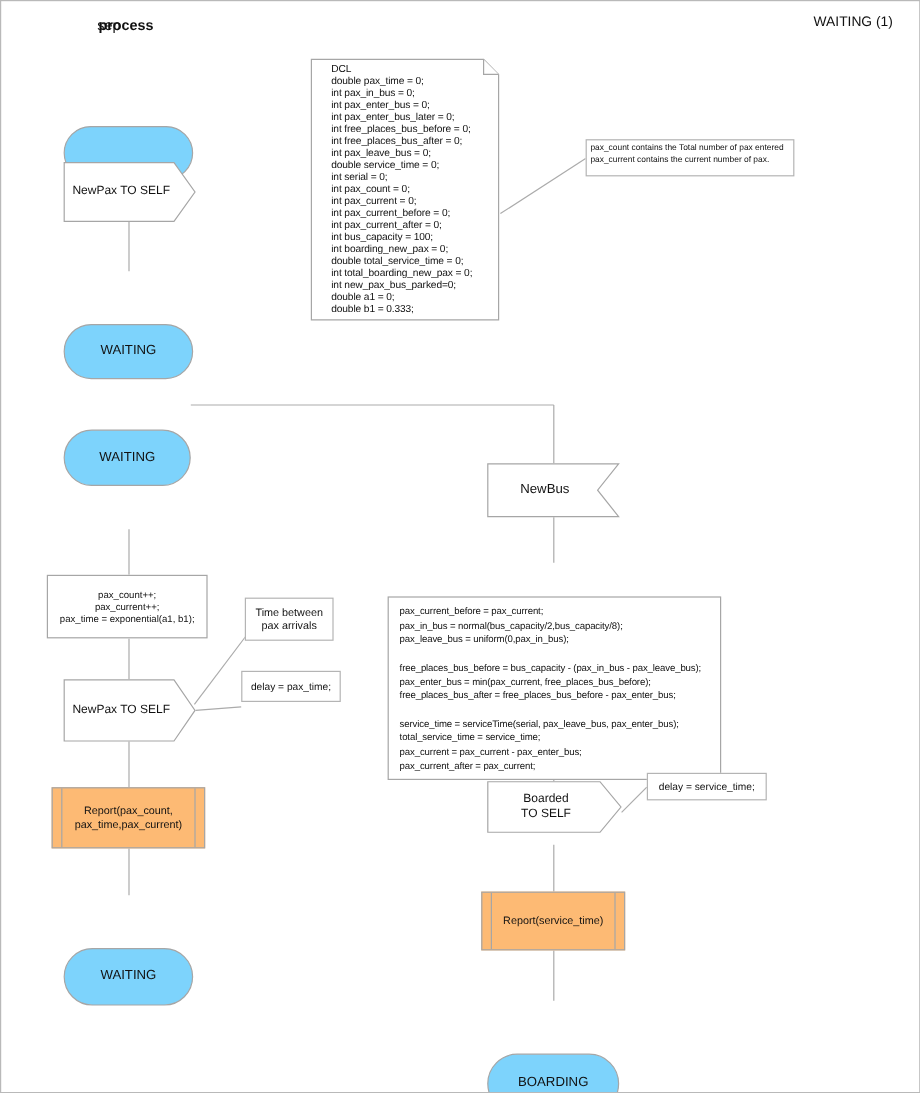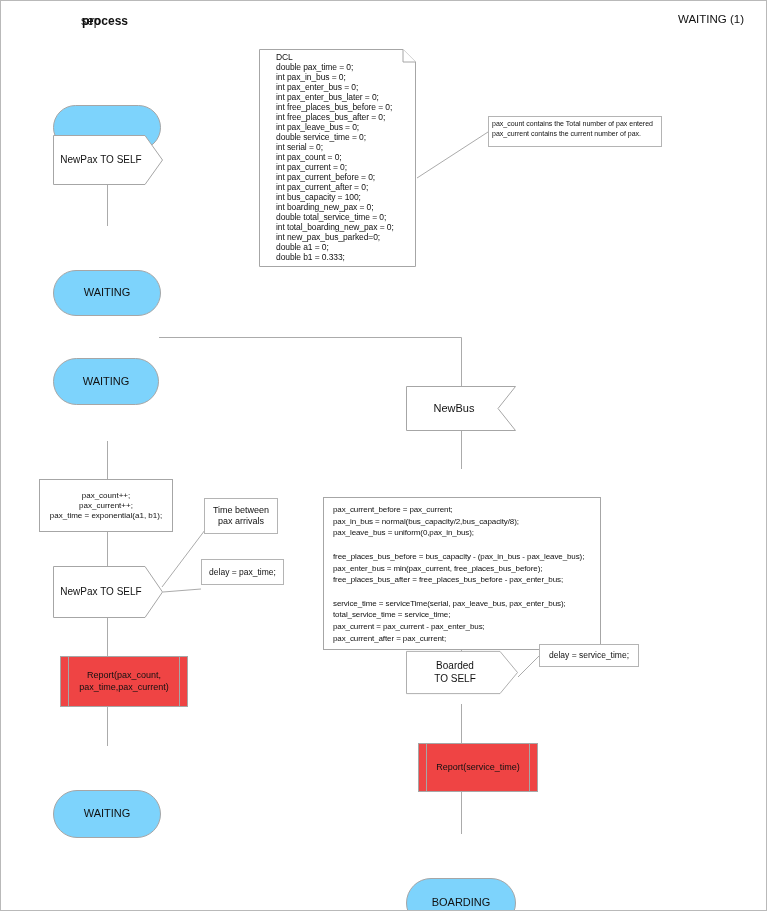--- a/index.html
+++ b/index.html
@@ -18,21 +18,21 @@
 
   svg.connectors{position:absolute;left:0;top:0;width:767px;height:911px;}
   svg.connectors line{stroke:#ababab;stroke-width:1;}
 
   .node{position:absolute;}
   .label{position:absolute;inset:0;display:flex;align-items:center;justify-content:center;
          text-align:center;white-space:pre-line;line-height:1.25;}
   .state{border:1px solid var(--stroke);border-radius:25px;background:#7dd3fc;margin-top:44px;}
   .task-box{border:1px solid var(--stroke);background:#fff;}
   .comment-box{border:1px solid #b4b4b4;background:#fff;}
-  .proc-box{border:1px solid var(--stroke);background:#ef4444;margin-left:17px;}
+  .proc-box{border:1px solid var(--stroke);background:#fdba74;}
   .proc-box::before,.proc-box::after{content:"";position:absolute;top:0;bottom:0;width:1px;background:var(--stroke);}
   .proc-box::before{left:7px;}
   .proc-box::after{right:7px;}
 
   svg.shape{position:absolute;inset:0;width:100%;height:100%;overflow:visible;}
   svg.shape polygon,svg.shape path{fill:#fff;stroke:var(--stroke);stroke-width:1;}
 
   .code{display:block;white-space:pre;text-align:left;padding:3px 17px;}
   .code-center{white-space:pre-line;}
 

